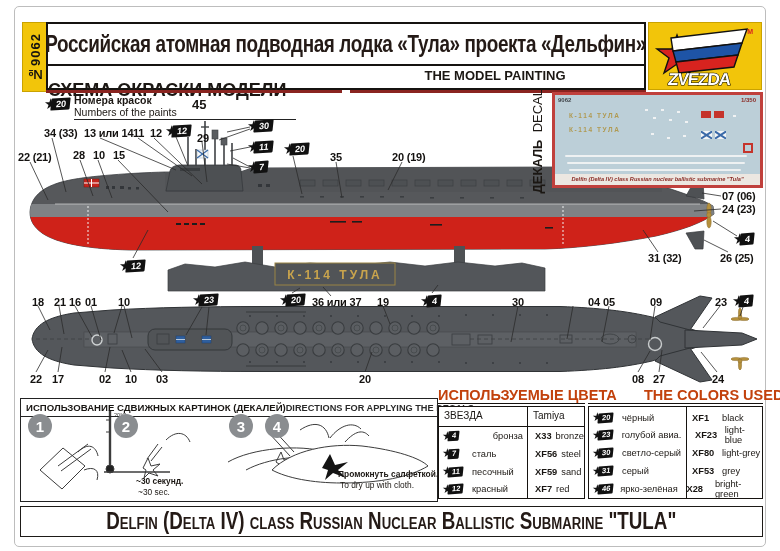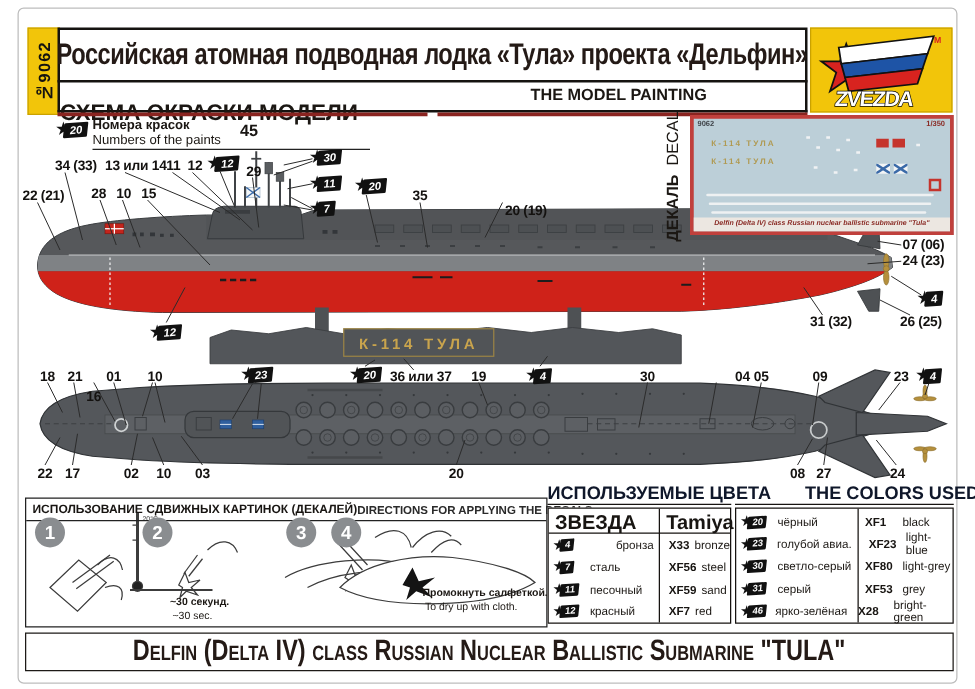--- a/index.html
+++ b/index.html
@@ -55,26 +55,26 @@
   
   .dirpanel{left:20px;top:398px;width:418px;height:104px;border:1.5px solid #222;box-sizing:border-box;}
   .dirhead{position:absolute;left:0;top:0;right:0;height:17px;border-bottom:1px solid #222;display:flex;justify-content:space-between;align-items:center;padding:0 5px;}
   .dirhead .ru{font-weight:bold;font-size:9.6px;white-space:nowrap;}
   .dirhead .en{font-size:9.2px;font-weight:600;white-space:nowrap;color:#2a2a2a;}
   .stepnum{position:absolute;width:24px;height:24px;border-radius:50%;background:#8a8d90;color:#fff;
            font-weight:bold;font-size:15px;display:flex;align-items:center;justify-content:center;}
   .stepnote{position:absolute;font-size:8.4px;white-space:nowrap;color:#1b1713;}
   .stepnote.b{font-weight:bold;}
   
-  .colhead{position:absolute;font-size:14.5px;font-weight:bold;white-space:nowrap;color:#0f172a;}
+  .colhead{position:absolute;font-size:14.5px;font-weight:bold;white-space:nowrap;color:#c2410c;}
   .colunderline{position:absolute;height:1px;background:#161310;}
   .ctable{position:absolute;border:1.5px solid #161310;box-sizing:border-box;background:#fff;}
   .ctable .vline{position:absolute;top:0;bottom:0;width:1px;background:#161310;}
   .ct-headrow{position:absolute;left:0;right:0;top:0;height:19px;border-bottom:1px solid #161310;}
-  .ct-headrow span{position:absolute;top:3px;font-weight:bold;font-size:16px;}
+  .ct-headrow span{position:absolute;top:3px;font-weight:normal;font-size:10px;}
   .ct-row{position:absolute;left:0;right:0;height:18px;display:flex;align-items:center;}
   .ct-row .fl{width:30px;padding-left:3px;}
   .ct-row .ru{font-size:9.3px;color:#1b1713;}
   .ct-row .code{font-weight:bold;font-size:9.3px;}
   .ct-row .en{font-size:9.3px;margin-left:4px;color:#1b1713;}
   
   .footer{left:20px;top:506px;width:743px;height:31px;border:1.5px solid #1d1a17;box-sizing:border-box;
           display:flex;align-items:center;justify-content:center;}
   .footer span{font-weight:bold;font-size:20px;font-variant:small-caps;letter-spacing:0px;white-space:nowrap;
                transform:scaleY(1.18) scaleX(0.94);color:#241a16;}
@@ -464,21 +464,21 @@
   <div class="co" style="position: absolute; left: 18px; top: 151px;"><span>22 (21)</span></div>
     <div class="co" style="position: absolute; left: 44px; top: 127px;"><span>34 (33)</span></div>
     <div class="co" style="position: absolute; left: 84px; top: 127px;"><span>13 или 14</span></div>
     <div class="co" style="position: absolute; left: 133px; top: 127px;"><span>11</span></div>
     <div class="co" style="position: absolute; left: 150px; top: 127px;"><span>12</span></div>
     <div class="co" style="position: absolute; left: 73px; top: 149px;"><span>28</span></div>
     <div class="co" style="position: absolute; left: 93px; top: 149px;"><span>10</span></div>
     <div class="co" style="position: absolute; left: 113px; top: 149px;"><span>15</span></div>
     <div class="co" style="position: absolute; left: 197px; top: 132px;"><span>29</span></div>
     <div class="co" style="position: absolute; left: 330px; top: 151px;"><span>35</span></div>
-    <div class="co" style="position: absolute; left: 392px; top: 163px; margin-left: 12px;"><span>20 (19)</span></div>
+    <div class="co" style="position: absolute; left: 392px; top: 151px;"><span>20 (19)</span></div>
     <div class="co" style="position: absolute; left: 722px; top: 190px;"><span>07 (06)</span></div>
     <div class="co" style="position: absolute; left: 722px; top: 203px; text-align: right;"><span>24 (23)</span></div>
     <div class="co" style="position: absolute; left: 648px; top: 252px;"><span>31 (32)</span></div>
     <div class="co" style="position: absolute; left: 720px; top: 252px;"><span>26 (25)</span></div>
   <div class="abs flag" style="position: absolute; left: 165px; top: 124px;">
       <span class="star">★</span>
       <span class="fbox">12</span>
     </div>
     <div class="abs flag" style="position: absolute; left: 247px; top: 119px;">
       <span class="star">★</span>
@@ -499,21 +499,21 @@
     <div class="abs flag" style="position: absolute; left: 733px; top: 232px;">
       <span class="star">★</span>
       <span class="fbox">4</span>
     </div>
     <div class="abs flag" style="position: absolute; left: 119px; top: 259px;">
       <span class="star">★</span>
       <span class="fbox">12</span>
     </div>
   <div class="co" style="position: absolute; left: 32px; top: 296px;"><span>18</span></div>
     <div class="co" style="position: absolute; left: 54px; top: 296px;"><span>21</span></div>
-    <div class="co" style="position: absolute; left: 69px; top: 296px; margin-top: 16px;"><span>16</span></div>
+    <div class="co" style="position: absolute; left: 69px; top: 296px;"><span>16</span></div>
     <div class="co" style="position: absolute; left: 85px; top: 296px;"><span>01</span></div>
     <div class="co" style="position: absolute; left: 118px; top: 296px;"><span>10</span></div>
     <div class="co" style="position: absolute; left: 312px; top: 296px;"><span>36 или 37</span></div>
     <div class="co" style="position: absolute; left: 377px; top: 296px;"><span>19</span></div>
     <div class="co" style="position: absolute; left: 512px; top: 296px;"><span>30</span></div>
     <div class="co" style="position: absolute; left: 567px; top: 296px; padding-left: 21px;"><span>04</span></div>
     <div class="co" style="position: absolute; left: 603px; top: 296px;"><span>05</span></div>
     <div class="co" style="position: absolute; left: 650px; top: 296px;"><span>09</span></div>
     <div class="co" style="position: absolute; left: 715px; top: 296px;"><span>23</span></div>
     <div class="co" style="position: absolute; left: 30px; top: 373px;"><span>22</span></div>

